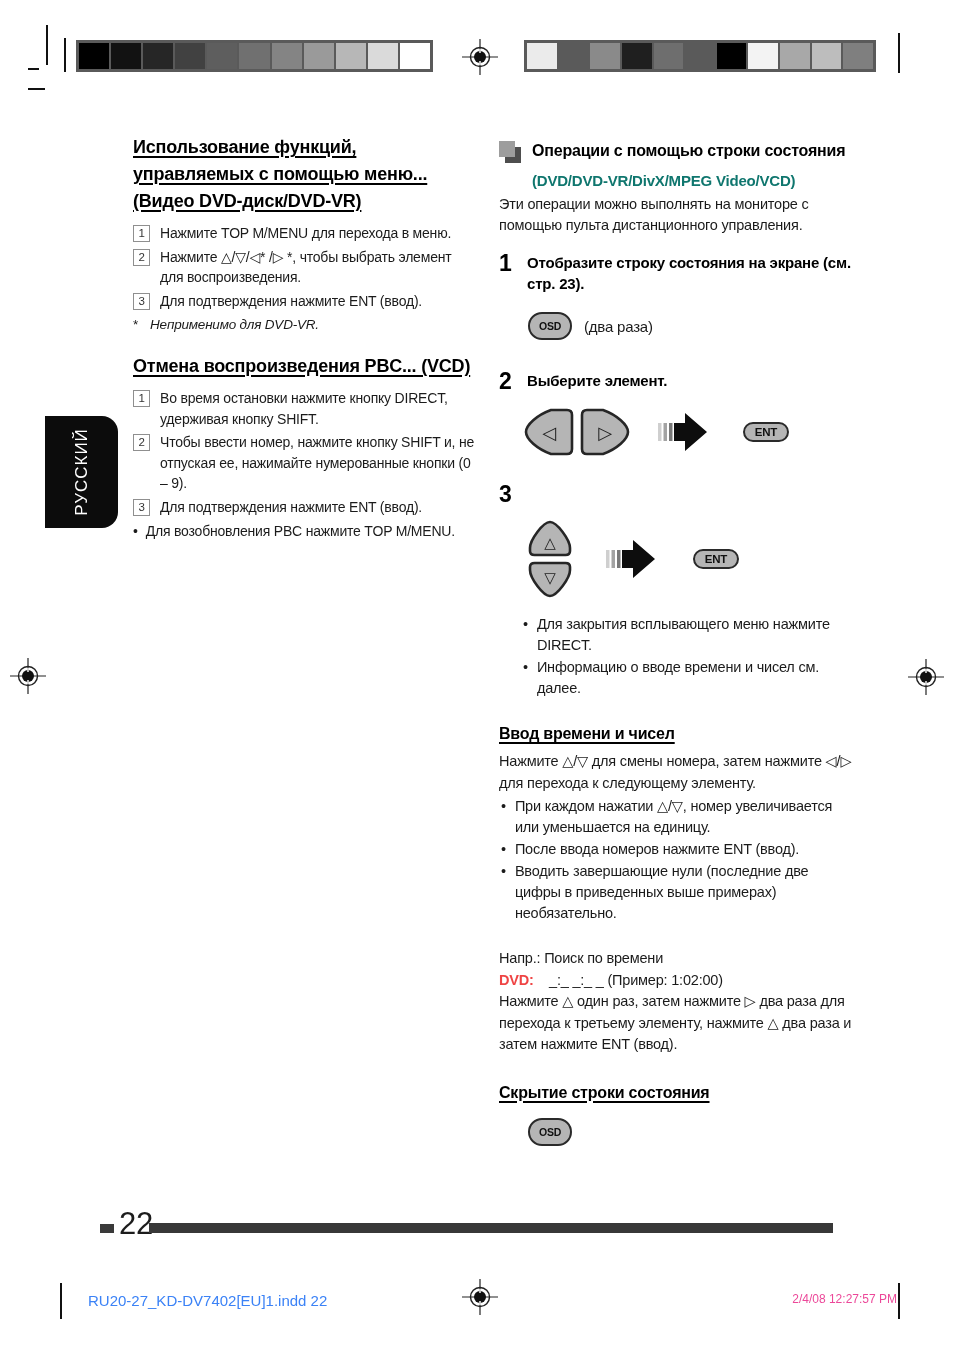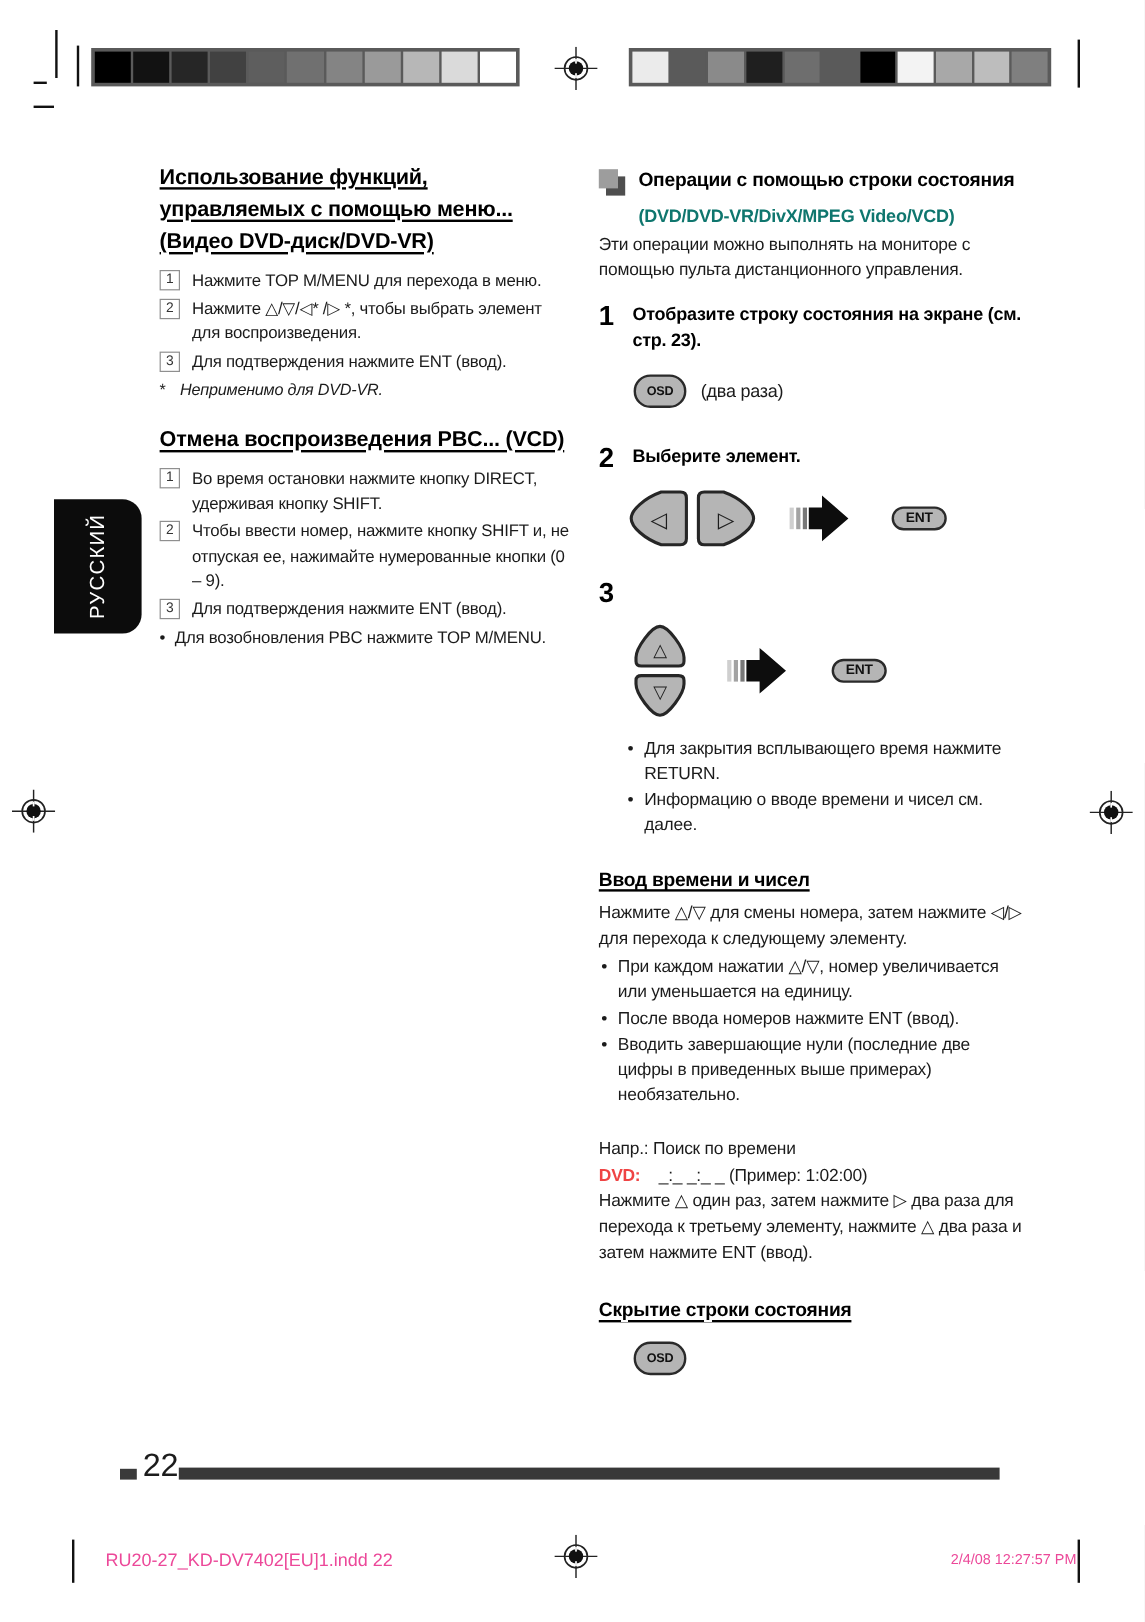--- a/index.html
+++ b/index.html
@@ -48,23 +48,23 @@
   .icon-row{display:flex;align-items:center;}
   .rc-bullets{list-style:none;margin:14px 0 0 0;padding:0 0 0 24px;font-size:14.5px;line-height:21px;}
   .rc-bullets li{display:flex;gap:9px;margin-top:1px;}
   .rc-h2{font-size:16px;font-weight:bold;color:#000;text-decoration:underline;
          text-decoration-thickness:1.5px;text-underline-offset:3px;margin:26px 0 8px 0;}
   .rc-par{font-size:14.5px;line-height:21.5px;}
   .ex-line{font-size:14.5px;line-height:21.5px;}
   .ex-bold{font-weight:bold;color:#ef4444;}
   
   .pg-square{position:absolute;left:100px;top:1224px;width:14px;height:9px;background:#3a3a3a;}
-  .pg-num{position:absolute;left:119px;top:1206px;font-size:27px;color:#1c1c1c;}
+  .pg-num{position:absolute;left:119px;top:1206px;font-size:31px;color:#1c1c1c;}
   .pg-bar{position:absolute;left:149px;top:1223px;width:684px;height:10px;background:#383838;}
-  .foot-left{position:absolute;left:88px;top:1292px;font-size:15px;color:#ec4899;letter-spacing:0;}
+  .foot-left{position:absolute;left:88px;top:1292px;font-size:15px;color:#3b82f6;letter-spacing:0;}
   .foot-right{position:absolute;right:57px;top:1292px;font-size:12px;color:#ec4899;letter-spacing:0;}
 </style>
 </head>
 <body>
 
 <div class="sheet">
 
   <div class="tick-v" style="left:46px;top:25px;height:40px;"></div>
   <div class="tick-v" style="left:64px;top:38px;height:34px;"></div>
   <div class="tick-v" style="left:898px;top:33px;height:40px;"></div>
@@ -246,21 +246,21 @@
         <rect x="6.5" y="12" width="3.5" height="18" fill="#a3a3a3"></rect>
         <rect x="12" y="12" width="3.5" height="18" fill="#787878"></rect>
         <polygon points="17,12 28,12 28,2 50,21 28,40 28,30 17,30" fill="#0d0d0d"></polygon>
       </svg>
       <span class="btn ent-btn" style="margin-left:36px;">ENT</span>
     </div>
 
     <ul class="rc-bullets">
       <li>
         <span class="dot">•</span>
-        <span>Для закрытия всплывающего время нажмите RETURN.</span>
+        <span>Для закрытия всплывающего меню нажмите DIRECT.</span>
       </li>
       <li>
         <span class="dot">•</span>
         <span>Информацию о вводе времени и чисел см. далее.</span>
       </li>
     </ul>
 
     <div class="rc-h2">Ввод времени и чисел</div>
     <div class="rc-par">Нажмите △/▽ для смены номера, затем нажмите ◁/▷ для перехода к следующему элементу.</div>
     <ul class="rc-bullets" style="margin-top:2px;padding-left:2px;">

